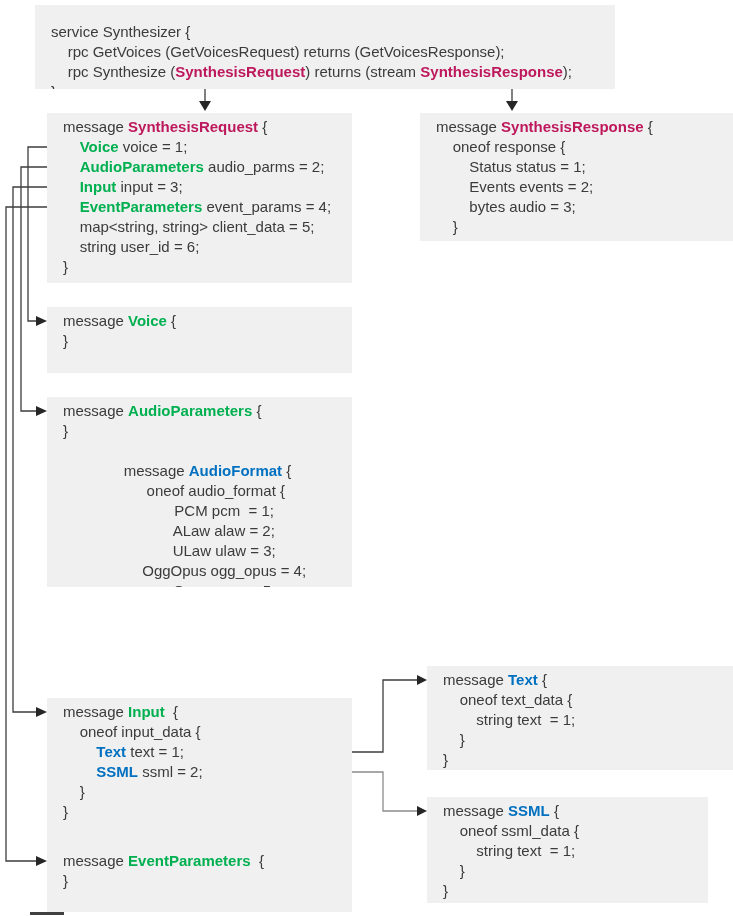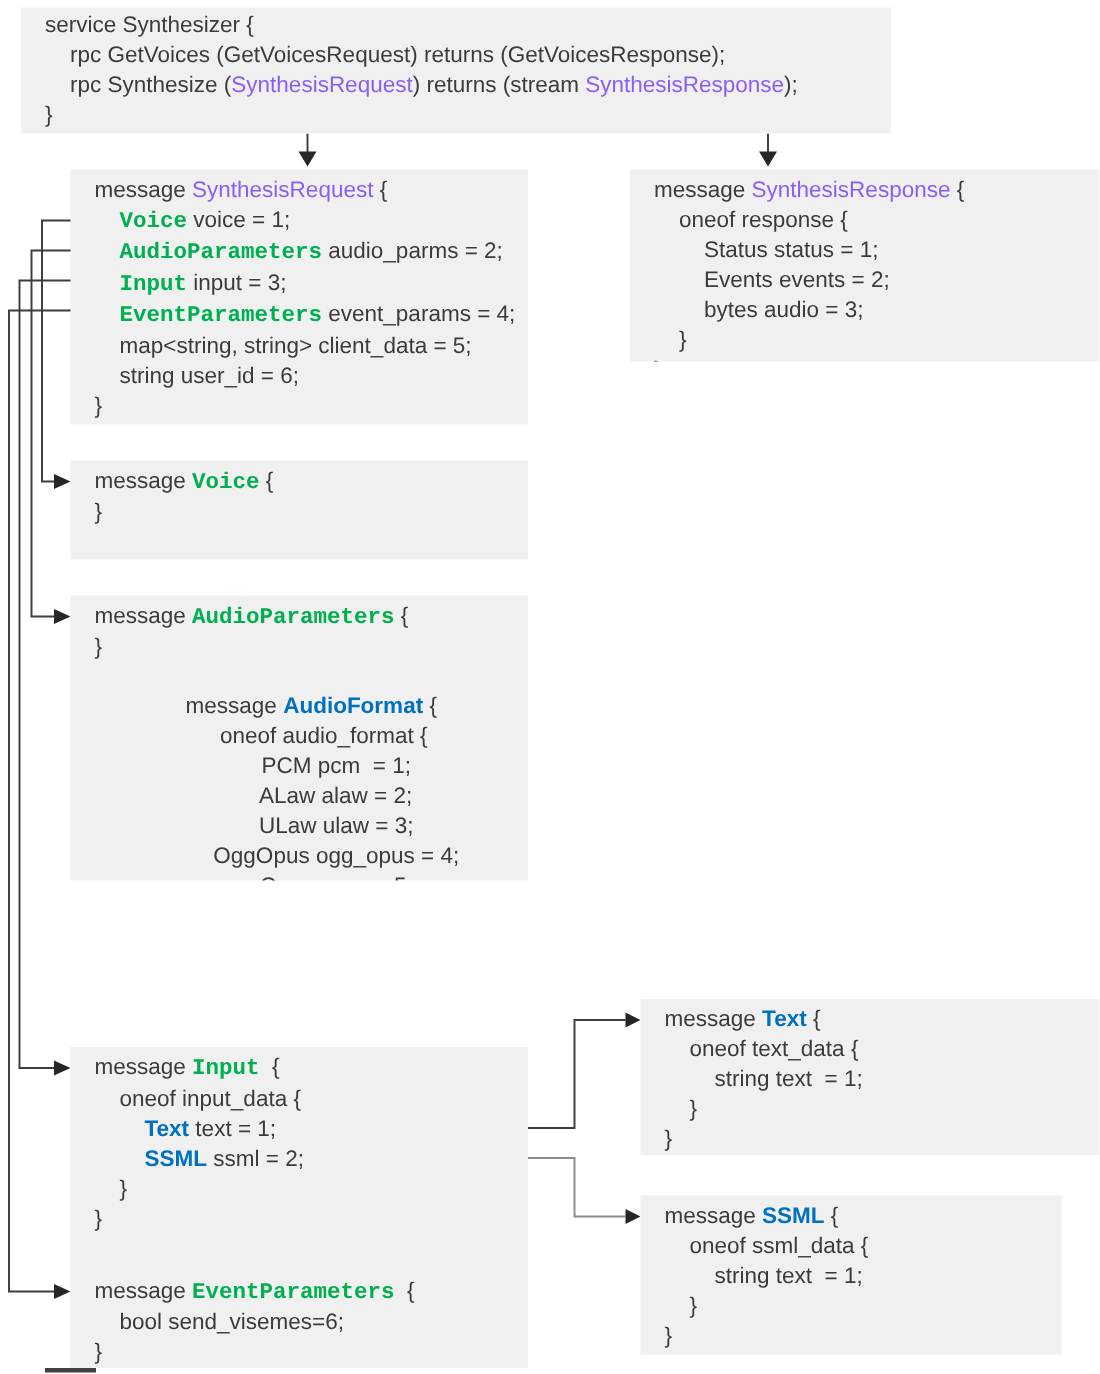--- a/index.html
+++ b/index.html
@@ -19,34 +19,34 @@
     position: absolute;
     background: #f0f0f0;
     box-sizing: border-box;
     padding: 4px 0 0 16px;
     font-size: 15px;
     line-height: 20px;
     color: #3b3b3b;
     white-space: pre;
     overflow: hidden;
   }
-  .box-service        { left: 14px;  top: 5px;   width: 580px; height: 84px; padding-top: 2px; }
+  .box-service        { left: 35px;  top: 5px;   width: 580px; height: 84px; padding-top: 17px; }
   .box-synth-request  { left: 47px;  top: 113px; width: 305px; height: 170px; }
   .box-synth-response { left: 420px; top: 113px; width: 313px; height: 128px; }
   .box-voice          { left: 47px;  top: 307px; width: 305px; height: 66px; }
   .box-audio-params   { left: 47px;  top: 397px; width: 305px; height: 64px; }
   .box-audio-format   { left: 47px;  top: 457px; width: 305px; height: 130px; text-align: center; }
   .box-input          { left: 47px;  top: 698px; width: 305px; height: 157px; }
   .box-event-params   { left: 47px;  top: 847px; width: 305px; height: 65px; }
   .box-text           { left: 427px; top: 666px; width: 306px; height: 104px; }
   .box-ssml           { left: 427px; top: 797px; width: 281px; height: 106px; }
   .code-line { white-space: pre; }
   .tk-p { color: #3b3b3b; }
-  .tk-r { color: #8b5cf6; font-weight: normal; }
-  .tk-g { color: #00b050; font-weight: bold; font-family: Liberation Mono, monospace; }
+  .tk-r { color: #be185d; font-weight: bold; }
+  .tk-g { color: #00b050; font-weight: bold; }
   .tk-b { color: #0070c0; font-weight: bold; }
   .clipped-shape { position: absolute; left: 30px; top: 912px; width: 34px; height: 3px; background: #404040; }
 </style>
 </head>
 <body>
 
 <div class="canvas">
 
   <svg class="wires" width="733" height="916" viewBox="0 0 733 916">
 
@@ -96,18 +96,18 @@
     </g>
   </svg>
 
   <div class="box box-service"><div class="code-line"><span class="tk-p">service Synthesizer {</span></div><div class="code-line"><span class="tk-p">    rpc GetVoices (GetVoicesRequest) returns (GetVoicesResponse);</span></div><div class="code-line"><span class="tk-p">    rpc Synthesize (</span><span class="tk-r">SynthesisRequest</span><span class="tk-p">) returns (stream </span><span class="tk-r">SynthesisResponse</span><span class="tk-p">);</span></div><div class="code-line"><span class="tk-p">}</span></div></div>
   <div class="box box-synth-request"><div class="code-line"><span class="tk-p">message </span><span class="tk-r">SynthesisRequest</span><span class="tk-p"> {</span></div><div class="code-line"><span class="tk-p">    </span><span class="tk-g">Voice</span><span class="tk-p"> voice = 1;</span></div><div class="code-line"><span class="tk-p">    </span><span class="tk-g">AudioParameters</span><span class="tk-p"> audio_parms = 2;</span></div><div class="code-line"><span class="tk-p">    </span><span class="tk-g">Input</span><span class="tk-p"> input = 3;</span></div><div class="code-line"><span class="tk-p">    </span><span class="tk-g">EventParameters</span><span class="tk-p"> event_params = 4;</span></div><div class="code-line"><span class="tk-p">    map&lt;string, string&gt; client_data = 5;</span></div><div class="code-line"><span class="tk-p">    string user_id = 6;</span></div><div class="code-line"><span class="tk-p">}</span></div></div>
   <div class="box box-synth-response"><div class="code-line"><span class="tk-p">message </span><span class="tk-r">SynthesisResponse</span><span class="tk-p"> {</span></div><div class="code-line"><span class="tk-p">    oneof response {</span></div><div class="code-line"><span class="tk-p">        Status status = 1;</span></div><div class="code-line"><span class="tk-p">        Events events = 2;</span></div><div class="code-line"><span class="tk-p">        bytes audio = 3;</span></div><div class="code-line"><span class="tk-p">    }</span></div><div class="code-line"><span class="tk-p">}</span></div></div>
   <div class="box box-voice"><div class="code-line"><span class="tk-p">message </span><span class="tk-g">Voice</span><span class="tk-p"> {</span></div><div class="code-line"><span class="tk-p">}</span></div></div>
   <div class="box box-audio-params"><div class="code-line"><span class="tk-p">message </span><span class="tk-g">AudioParameters</span><span class="tk-p"> {</span></div><div class="code-line"><span class="tk-p">}</span></div></div>
   <div class="box box-audio-format"><div class="code-line"><span class="tk-p">message </span><span class="tk-b">AudioFormat</span><span class="tk-p"> {</span></div><div class="code-line"><span class="tk-p">    oneof audio_format {</span></div><div class="code-line"><span class="tk-p">        PCM pcm  = 1;</span></div><div class="code-line"><span class="tk-p">        ALaw alaw = 2;</span></div><div class="code-line"><span class="tk-p">        ULaw ulaw = 3;</span></div><div class="code-line"><span class="tk-p">        OggOpus ogg_opus = 4;</span></div><div class="code-line"><span class="tk-p">        Opus opus = 5;</span></div><div class="code-line"><span class="tk-p">    }</span></div><div class="code-line"><span class="tk-p">}</span></div></div>
   <div class="box box-input"><div class="code-line"><span class="tk-p">message </span><span class="tk-g">Input</span><span class="tk-p">  {</span></div><div class="code-line"><span class="tk-p">    oneof input_data {</span></div><div class="code-line"><span class="tk-p">        </span><span class="tk-b">Text</span><span class="tk-p"> text = 1;</span></div><div class="code-line"><span class="tk-p">        </span><span class="tk-b">SSML</span><span class="tk-p"> ssml = 2;</span></div><div class="code-line"><span class="tk-p">    }</span></div><div class="code-line"><span class="tk-p">}</span></div></div>
-  <div class="box box-event-params"><div class="code-line"><span class="tk-p">message </span><span class="tk-g">EventParameters</span><span class="tk-p">  {</span></div><div class="code-line"><span class="tk-p">    bool send_visemes=6;</span></div><div class="code-line"><span class="tk-p">}</span></div></div>
+  <div class="box box-event-params"><div class="code-line"><span class="tk-p">message </span><span class="tk-g">EventParameters</span><span class="tk-p">  {</span></div><div class="code-line"><span class="tk-p">}</span></div></div>
   <div class="box box-text"><div class="code-line"><span class="tk-p">message </span><span class="tk-b">Text</span><span class="tk-p"> {</span></div><div class="code-line"><span class="tk-p">    oneof text_data {</span></div><div class="code-line"><span class="tk-p">        string text  = 1;</span></div><div class="code-line"><span class="tk-p">    }</span></div><div class="code-line"><span class="tk-p">}</span></div></div>
   <div class="box box-ssml"><div class="code-line"><span class="tk-p">message </span><span class="tk-b">SSML</span><span class="tk-p"> {</span></div><div class="code-line"><span class="tk-p">    oneof ssml_data {</span></div><div class="code-line"><span class="tk-p">        string text  = 1;</span></div><div class="code-line"><span class="tk-p">    }</span></div><div class="code-line"><span class="tk-p">}</span></div></div>
 
   <div class="clipped-shape"></div>
 </div>
 
 </body></html>

